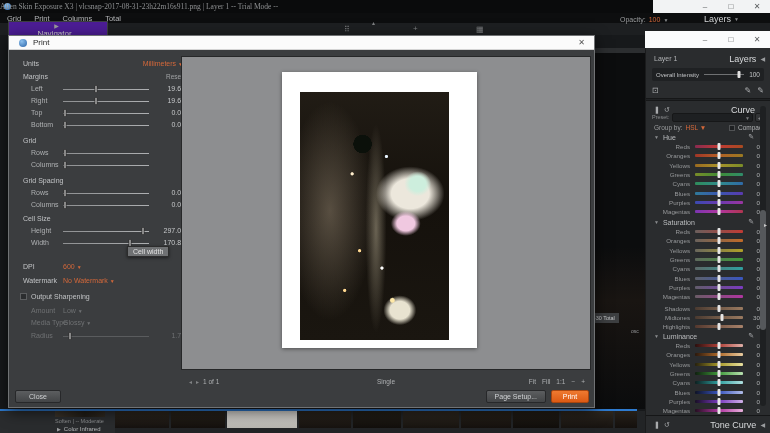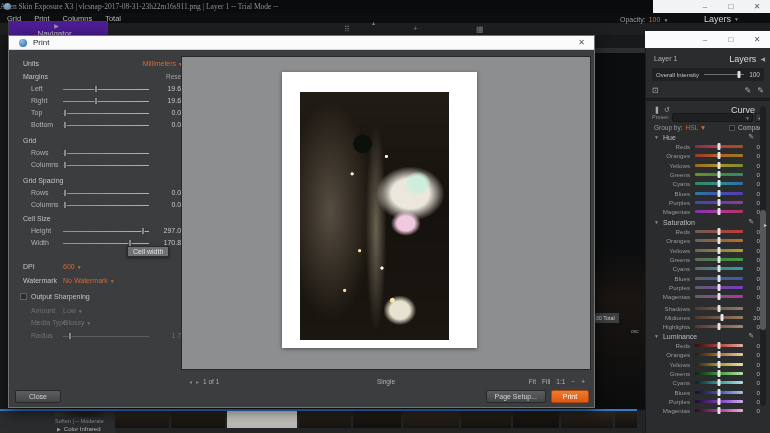--- a/index.html
+++ b/index.html
@@ -670,20 +670,26 @@
         </span>
         <span class="cval">0</span>
       </div>
 
   </div>
 
   <div class="scrollbar">
       <span class="scrollthumb"></span>
     </div>
 
+  <div class="rp-footer">
+    <span class="gly" style="margin-left:8px; font-size:7px;">❚</span>
+    <span class="gly" style="margin-left:4px; font-size:7px;">↺</span>
+    <span class="rp-title">Tone Curve</span>
+    <span class="rp-arrow">◀</span>
+  </div>
 </div>
 
 <div class="abs blue-line"></div>
 <div class="abs bottom-strip">
   <div class="presets-panel">
     <span class="preset-thumb"></span>
     <span class="preset-cap">Soften | -- Moderate</span>
     <span class="preset-grp"><span class="arr">▶</span><span>Color Infrared</span></span>
   </div>
   <div class="filmstrip">

